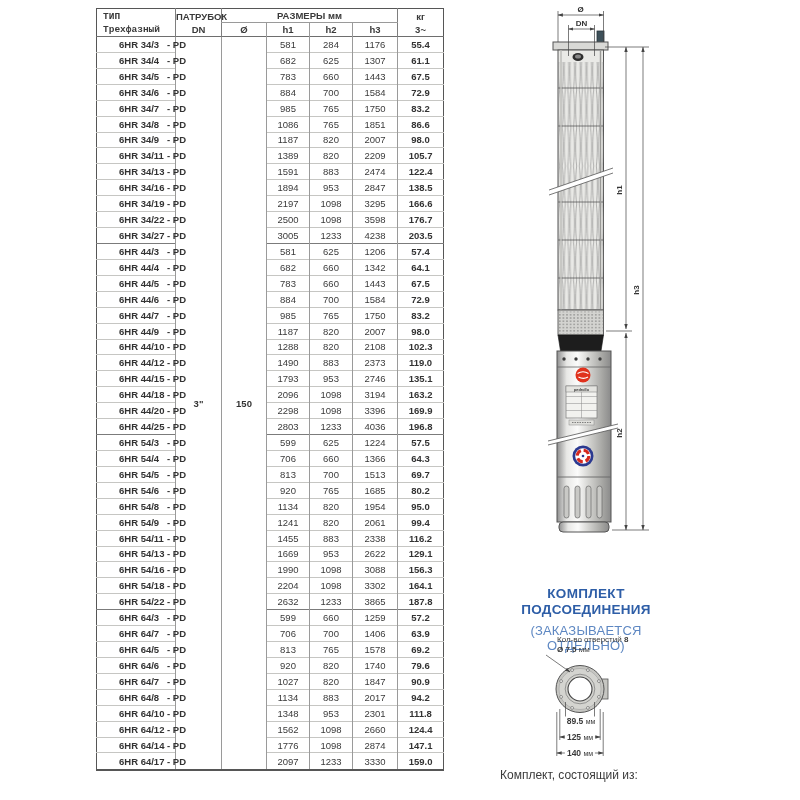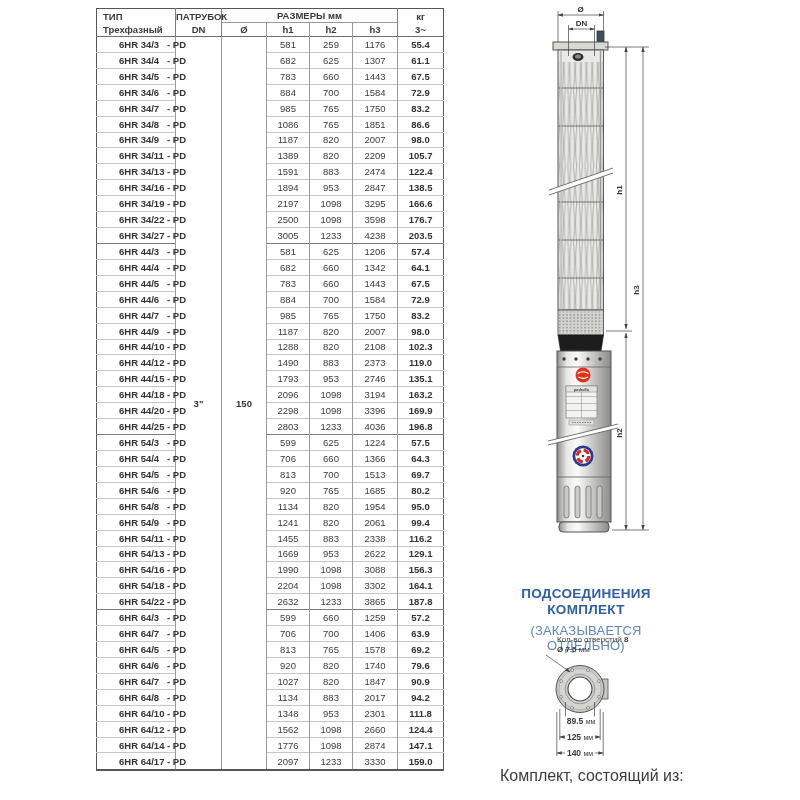--- a/index.html
+++ b/index.html
@@ -6,21 +6,21 @@
   html,body { width:800px; height:800px; background:#fff; font-family:"Liberation Sans", sans-serif; }
   .page { position:relative; width:800px; height:800px; background:#fff; overflow:hidden; }
 
   
   .spec-table { position:absolute; left:96px; top:8px; width:347px; height:763px;
     border-collapse:collapse; table-layout:fixed; border:1px solid #565656; border-bottom-width:2px;
     font-size:9.5px; color:#3a3a3a; }
   .spec-table thead { border-bottom:1px solid #6e6e6e; }
   .spec-table th { font-weight:bold; padding:0; vertical-align:middle; line-height:13px; }
   .spec-table thead tr { height:14px; }
-  .c-type { text-align:left; padding-left:6px; }
+  .c-type { text-align:left; padding-left:6px;font-family:Liberation Mono, monospace; }
   .c-type div { text-align:left; padding-left:6px; }
   .c-dn, .c-kg { text-align:center; }
   .c-dn { border-left:1px solid #7e7e7e; }
   .c-sizes { border-left:1px solid #7e7e7e; border-bottom:1px solid #9a9a9a; text-align:center; }
   .c-kg { border-left:1px solid #7e7e7e; }
   .hr2 th { border-left:1px solid #9a9a9a; text-align:center; }
   .hr2 th:first-child { border-left:1px solid #7e7e7e; }
   .spec-table tbody td { border-top:1px solid #c6c6c3; border-left:1px solid #9a9a9a;
     vertical-align:middle; text-align:center; padding:0; }
   .spec-table tbody tr:first-child td { border-top:none; }
@@ -37,21 +37,21 @@
 
   
   .kit-head { position:absolute; left:498px; top:586px; width:176px; text-align:center; }
   .kit-title { font-size:13.5px; font-weight:bold; color:#2e5ea7; line-height:16px; letter-spacing:0.3px; }
   .kit-sub { margin-top:5px; font-size:13px; color:#5d87c2; letter-spacing:0.2px; }
   .holes-note { position:absolute; left:521px; top:635px; font-size:8px; color:#3a3a3a; line-height:9.5px;margin-left:36px; }
   .holes-note b { font-weight:bold; }
   .dim-label { position:absolute; transform:translate(-50%,-50%); background:#fff; padding:0 2px;
     font-size:8.5px; font-weight:bold; color:#3a3a3a; white-space:nowrap; line-height:9px; }
   .dim-label .unit { font-weight:normal; font-size:7px; }
-  .kit-consists { position:absolute; left:500px; top:768px; font-size:16px; color:#3b3b3b; line-height:15px; }
+  .kit-consists { position:absolute; left:500px; top:768px; font-size:12px; color:#3b3b3b; line-height:15px; }
   .footnote { position:absolute; left:97px; top:782px; font-size:10.5px; color:#3b3b3b; }
   .footnote .b { font-weight:bold; }
 </style>
 </head>
 <body>
 
 <div class="page">
 
   <table class="spec-table">
     <colgroup>
@@ -85,21 +85,21 @@
         <th>h2</th>
         <th>h3</th>
       </tr>
     </thead>
     <tbody>
         <tr>
           <td class="model"><span class="mn">6HR 34/3</span><span class="ms">- PD</span></td>
           <td class="merge" rowspan="46">3"</td>
           <td class="merge" rowspan="46">150</td>
           <td class="num">581</td>
-          <td class="num">259</td>
+          <td class="num">284</td>
           <td class="num">1176</td>
           <td class="kg">55.4</td>
         </tr>
         <tr>
           <td class="model"><span class="mn">6HR 34/4</span><span class="ms">- PD</span></td>
           <td class="num">682</td>
           <td class="num">625</td>
           <td class="num">1307</td>
           <td class="kg">61.1</td>
         </tr>
@@ -544,22 +544,22 @@
       <line x1="113" y1="47" x2="113" y2="530" marker-start="url(#ar)" marker-end="url(#ar)"></line>
     </g>
     <text x="50.5" y="12" font-size="8" font-weight="bold" fill="#333" text-anchor="middle">Ø</text>
     <text x="51.5" y="26" font-size="8" font-weight="bold" fill="#333" text-anchor="middle">DN</text>
     <text x="92" y="190" font-size="8" font-weight="bold" fill="#333" text-anchor="middle" transform="rotate(-90 92 190)">h1</text>
     <text x="92" y="433" font-size="8" font-weight="bold" fill="#333" text-anchor="middle" transform="rotate(-90 92 433)">h2</text>
     <text x="109" y="290" font-size="8" font-weight="bold" fill="#333" text-anchor="middle" transform="rotate(-90 109 290)">h3</text>
   </svg>
 
   <div class="kit-head">
+    <div class="kit-title">КОМПЛЕКТ</div>
     <div class="kit-title">ПОДСОЕДИНЕНИЯ</div>
-    <div class="kit-title">КОМПЛЕКТ</div>
     <div class="kit-sub">(ЗАКАЗЫВАЕТСЯ ОТДЕЛЬНО)</div>
   </div>
 
   <svg class="flange-svg" width="200" height="200" viewBox="0 0 200 200">
     <defs>
       <marker id="ar2" viewBox="0 0 8 6" refX="7" refY="3" markerWidth="8" markerHeight="6" orient="auto-start-reverse">
         <path d="M0,0.6 L7.5,3 L0,5.4 Z" fill="#444"></path>
       </marker>
     </defs>
     <g>

